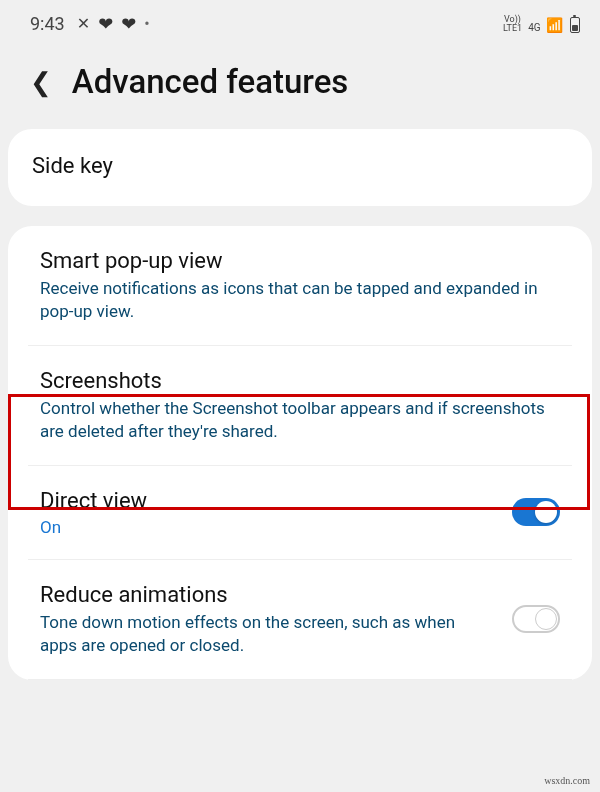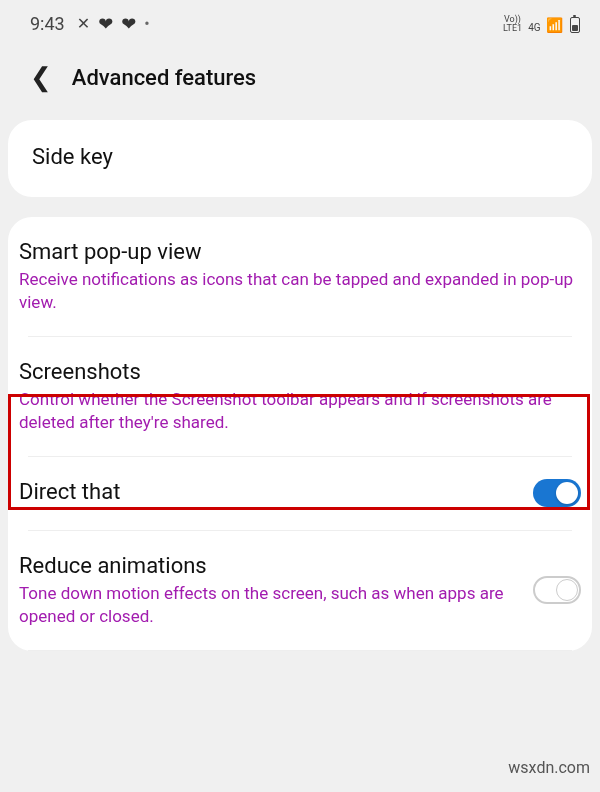--- a/index.html
+++ b/index.html
@@ -95,42 +95,42 @@
       padding: 20px 24px 28px 30px;
       gap: 20px;
     }
     .back-btn {
       font-size: 26px;
       color: #222;
       cursor: pointer;
       font-weight: 300;
     }
     .page-title {
-      font-size: 22px;
+      font-size: 33px;
       color: #111;
       font-weight: 500;
     }
     .card {
       background: #fff;
       border-radius: 24px;
       margin: 0 8px 20px 8px;
       padding: 0;
     }
     .item {
-      padding: 22px 11px;
+      padding: 22px 32px;
       position: relative;
     }
     .item-title {
       font-size: 22px;
       color: #111;
       margin-bottom: 4px;
     }
     .item-desc {
       font-size: 17px;
-      color: #a21caf;
+      color: #0c4a6e;
       line-height: 1.35;
     }
     .item-sub {
       font-size: 17px;
       color: #1976d2;
       margin-top: 2px;
     }
     .divider {
       height: 1px;
       background: #eee;
@@ -177,24 +177,25 @@
       border: 1px solid #ccc;
       background: #fff;
     }
     .highlight-box {
       position: absolute;
       border: 3px solid #c00;
       pointer-events: none;
     }
     .watermark {
       position: absolute;
-      bottom: 15px;
+      bottom: 6px;
       right: 10px;
-      font-size: 16px;
+      font-size: 10px;
       color: #555;
+      font-family: Liberation Serif, serif;
     }
     .single-card {
       padding: 24px;
     }
   </style>
 </head>
 <body>
 
 <div class="status-bar">
   <div class="status-left">
@@ -232,21 +233,22 @@
   <div class="divider"></div>
 
   <div class="item" style="position:relative;">
     <div class="item-title">Screenshots</div>
     <div class="item-desc">Control whether the Screenshot toolbar appears and if screenshots are deleted after they're shared.</div>
   </div>
   <div class="divider"></div>
 
   <div class="item toggle-row">
     <div class="item-text">
-      <div class="item-title">Direct that</div>
+      <div class="item-title">Direct view</div>
+      <div class="item-sub">On</div>
     </div>
     <div class="toggle on">
       <div class="toggle-knob"></div>
     </div>
   </div>
   <div class="divider"></div>
 
   <div class="item toggle-row">
     <div class="item-text">
       <div class="item-title">Reduce animations</div>

